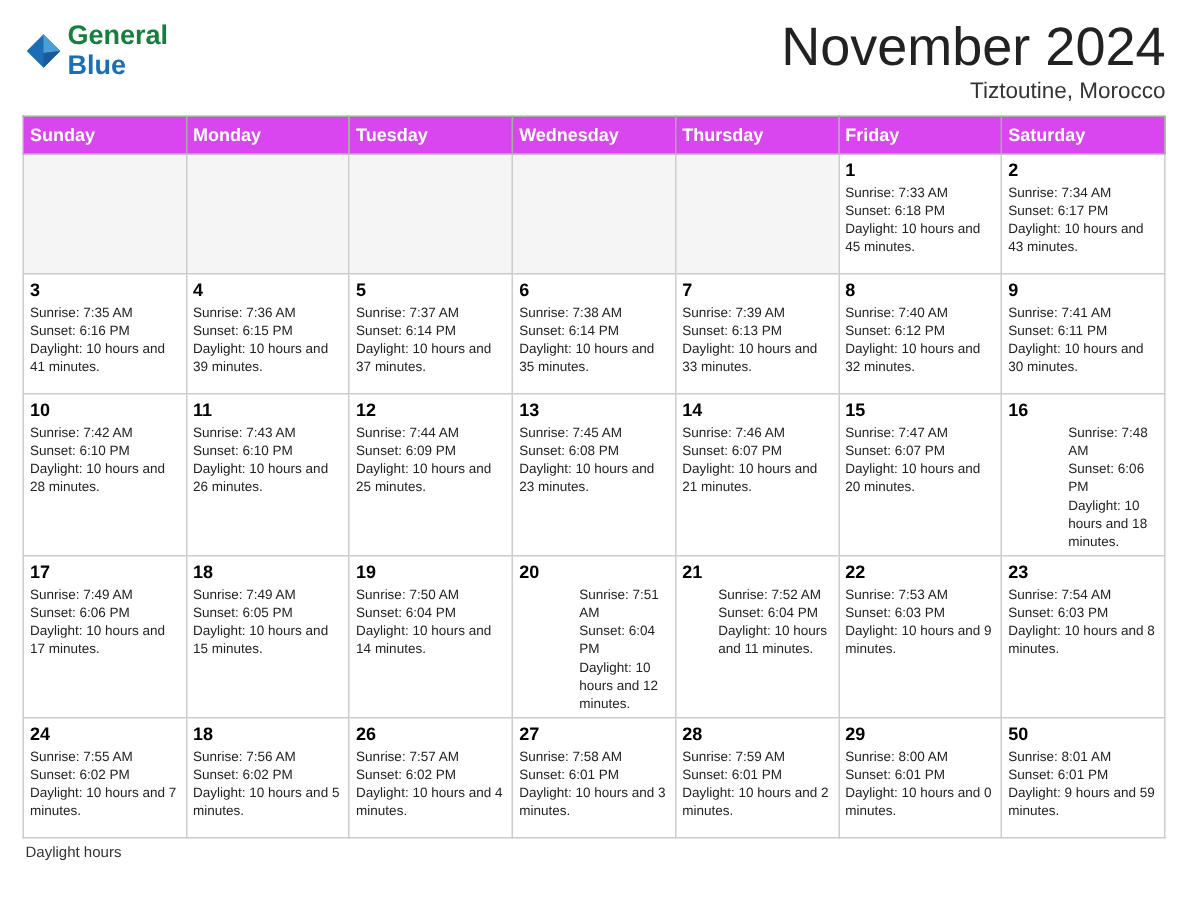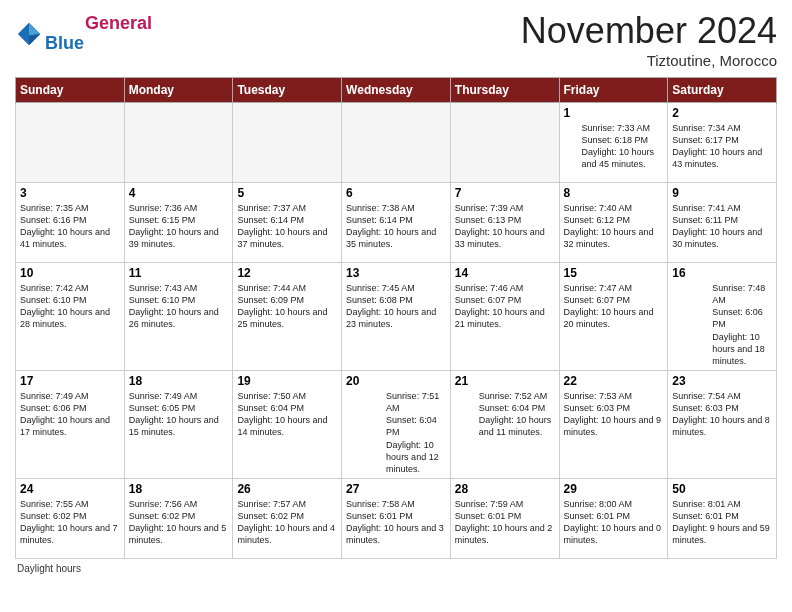--- a/index.html
+++ b/index.html
@@ -23,21 +23,21 @@
     .logo {
       display: flex;
       align-items: center;
       margin-top: 4px;
     }
     .logo-text {
       font-size: 18px;
       font-weight: bold;
       line-height: 1.1;
     }
-    .logo-general { color: #be185d; margin-left: 40px; }
+    .logo-general { color: #15803d; }
     .logo-blue { color: #1a6eb5; }
     .logo-icon {
       width: 28px;
       height: 28px;
       margin-right: 2px;
     }
     .title-block {
       text-align: right;
     }
     .month-title {
@@ -48,21 +48,21 @@
     .location {
       font-size: 15px;
       color: #333;
     }
     .calendar-table {
       width: 100%;
       border-collapse: collapse;
       table-layout: fixed;
     }
     .calendar-table th {
-      background-color: #7f1d1d;
+      background-color: #d946ef;
       color: #fff;
       font-size: 12px;
       font-weight: bold;
       padding: 5px 4px;
       text-align: left;
       border: 1px solid #aaa;
     }
     .calendar-table td {
       vertical-align: top;
       border: 1px solid #ccc;
@@ -128,21 +128,21 @@
     </thead>
     <tbody id="calendar-body">
     <tr>
           <td class="empty"></td>
           <td class="empty"></td>
           <td class="empty"></td>
           <td class="empty"></td>
           <td class="empty"></td>
           <td>
             <span class="day-number">1</span>
-            <div class="day-info" style="white-space: pre-line; margin-left: 18px;">Sunrise: 7:33 AM
+            <div class="day-info" style="white-space: pre-line;">Sunrise: 7:33 AM
 Sunset: 6:18 PM
 Daylight: 10 hours and 45 minutes.</div>
           </td>
           <td>
             <span class="day-number">2</span>
             <div class="day-info" style="white-space: pre-line;">Sunrise: 7:34 AM
 Sunset: 6:17 PM
 Daylight: 10 hours and 43 minutes.</div>
           </td>
         </tr>

